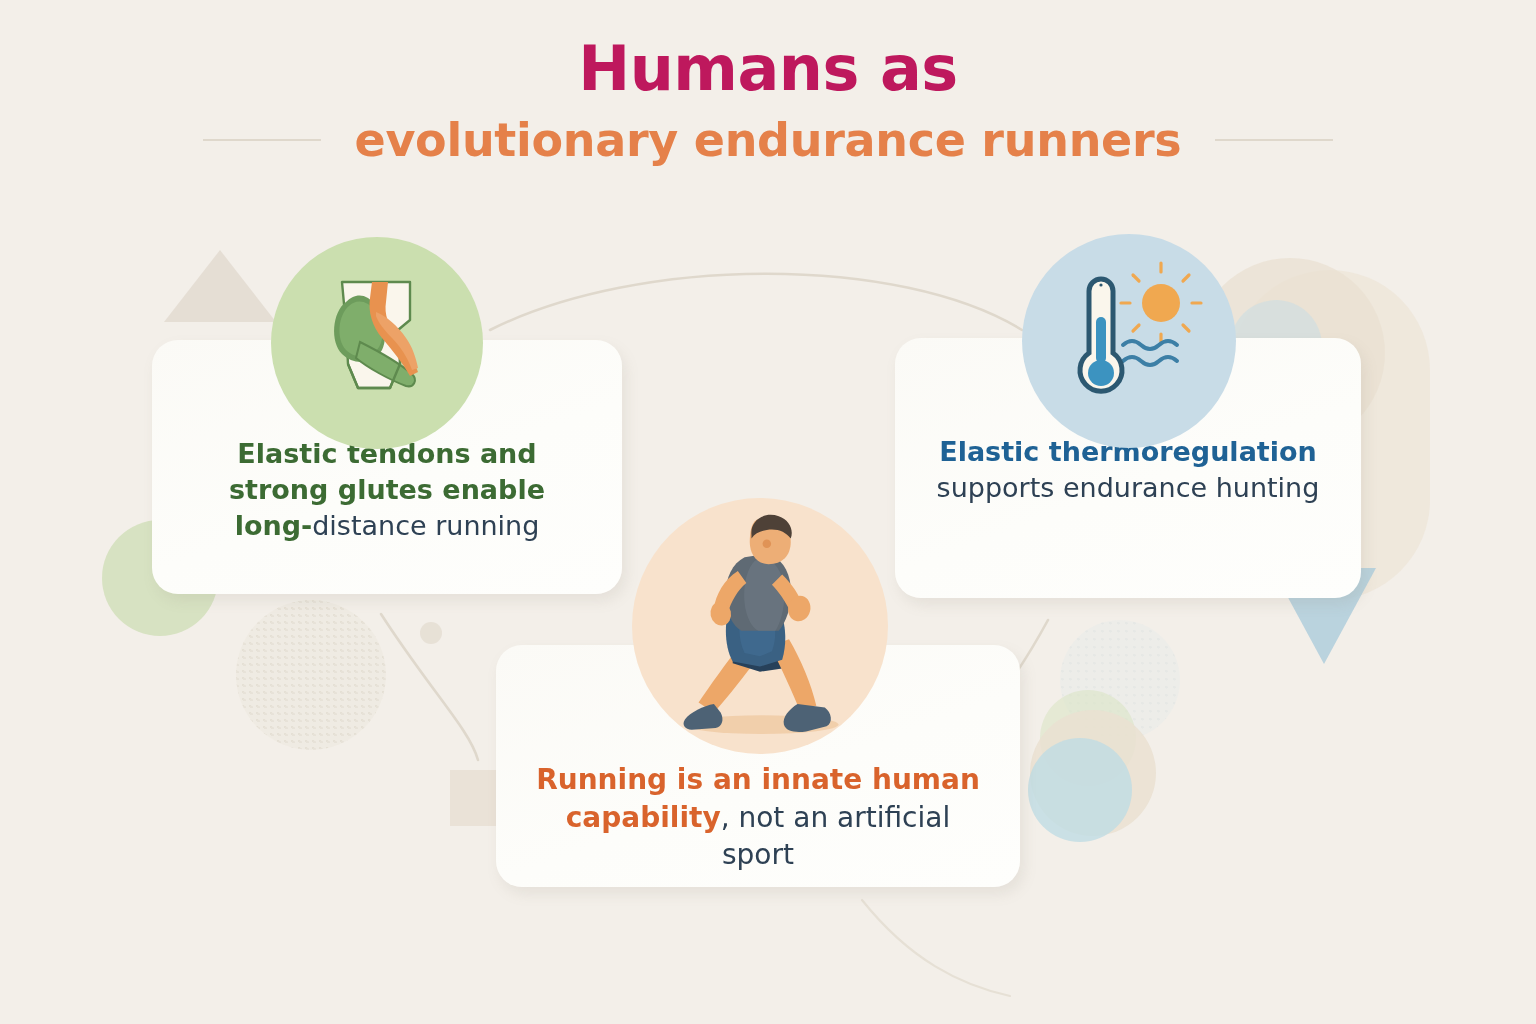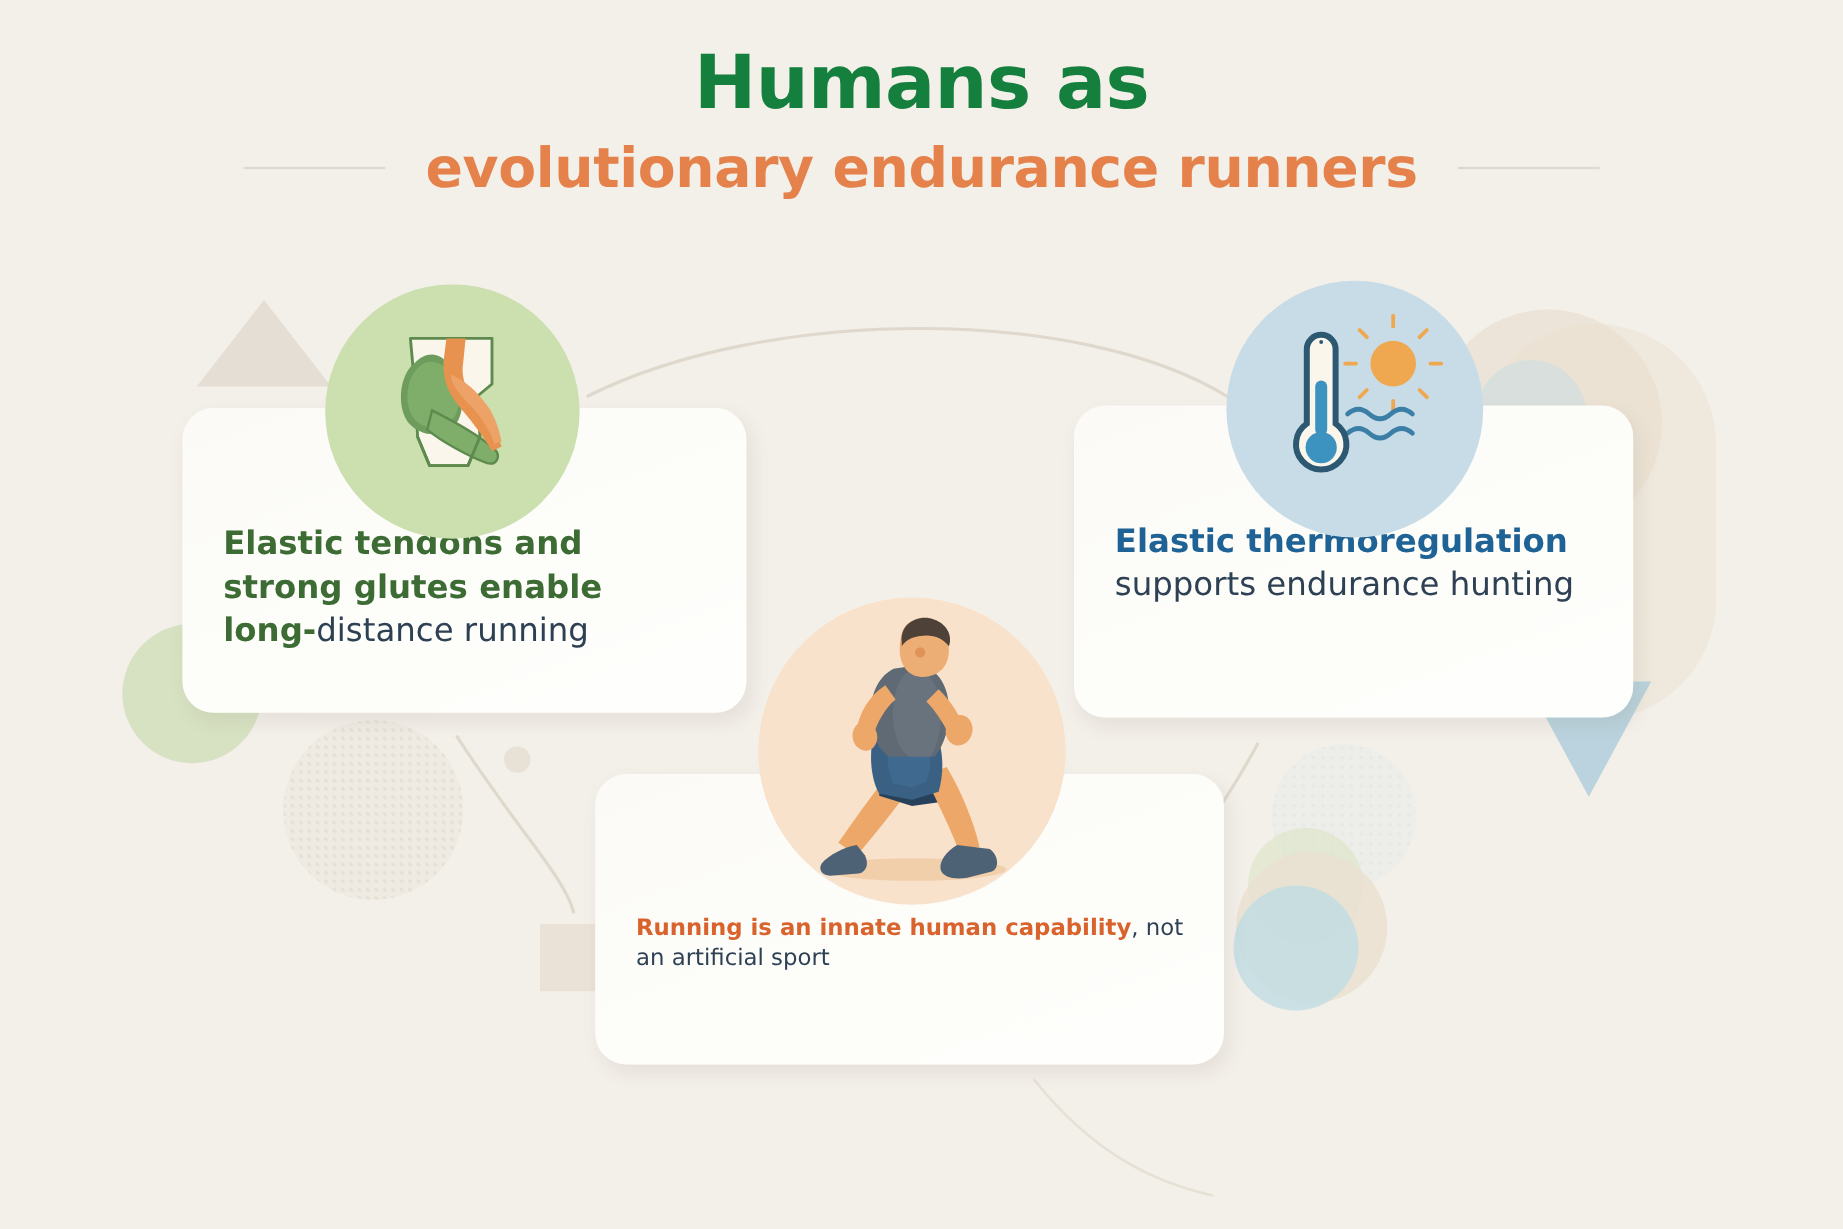--- a/index.html
+++ b/index.html
@@ -93,21 +93,21 @@
   
   .title-wrap {
     position: absolute; left: 0; top: 36px; width: 1536px;
     text-align: center;
   }
   .title-line1 {
     font-family: "DejaVu Sans", sans-serif;
     font-weight: 700;
     font-size: 62px;
     letter-spacing: -0.5px;
-    color: #15803d;
+    color: #be185d;
     line-height: 1.05;
     margin: 0;
   }
   .title-line2-row {
     display: flex; align-items: center; justify-content: center;
     gap: 34px; margin-top: 12px;
   }
   .rule { width: 118px; height: 2px; background: #DFD8CC; }
   .title-line2 {
     font-family: "DejaVu Sans", sans-serif;
@@ -121,40 +121,41 @@
   
   .card {
     position: absolute;
     background: linear-gradient(160deg, #FBFAF6 0%, #FDFDFA 55%, #FEFEFC 100%);
     border-radius: 26px;
     box-shadow: 4px 7px 14px rgba(140,130,115,.13);
   }
   .card-text {
     position: absolute;
     left: 0; right: 0;
+    text-align: center;
     padding: 0 34px;
     box-sizing: border-box;
     line-height: 1.34;
   }
   .lead { font-weight: 700; }
   .tail { font-weight: 400; color: #2E4154; }
 
   
   #card-left { left: 152px; top: 340px; width: 470px; height: 254px; }
   #card-left .card-text { top: 96px; font-size: 27px; }
   #card-left .lead { color: #3C6B33; }
 
   
   #card-right { left: 895px; top: 338px; width: 466px; height: 260px; }
   #card-right .card-text { top: 96px; font-size: 27px; }
   #card-right .lead { color: #1F6295; }
 
   
   #card-center { left: 496px; top: 645px; width: 524px; height: 242px; }
-  #card-center .card-text { top: 116px; font-size: 19px; }
+  #card-center .card-text { top: 116px; font-size: 28px; }
   #card-center .lead { color: #D9632C; }
 
   
   .icon-badge {
     position: absolute;
     border-radius: 50%;
     display: flex; align-items: center; justify-content: center;
   }
   #icon-glutes { left: 271px; top: 237px; width: 212px; height: 212px; background: #CBDFAF; }
   #icon-thermo { left: 1022px; top: 234px; width: 214px; height: 214px; background: #C8DCE7; }

